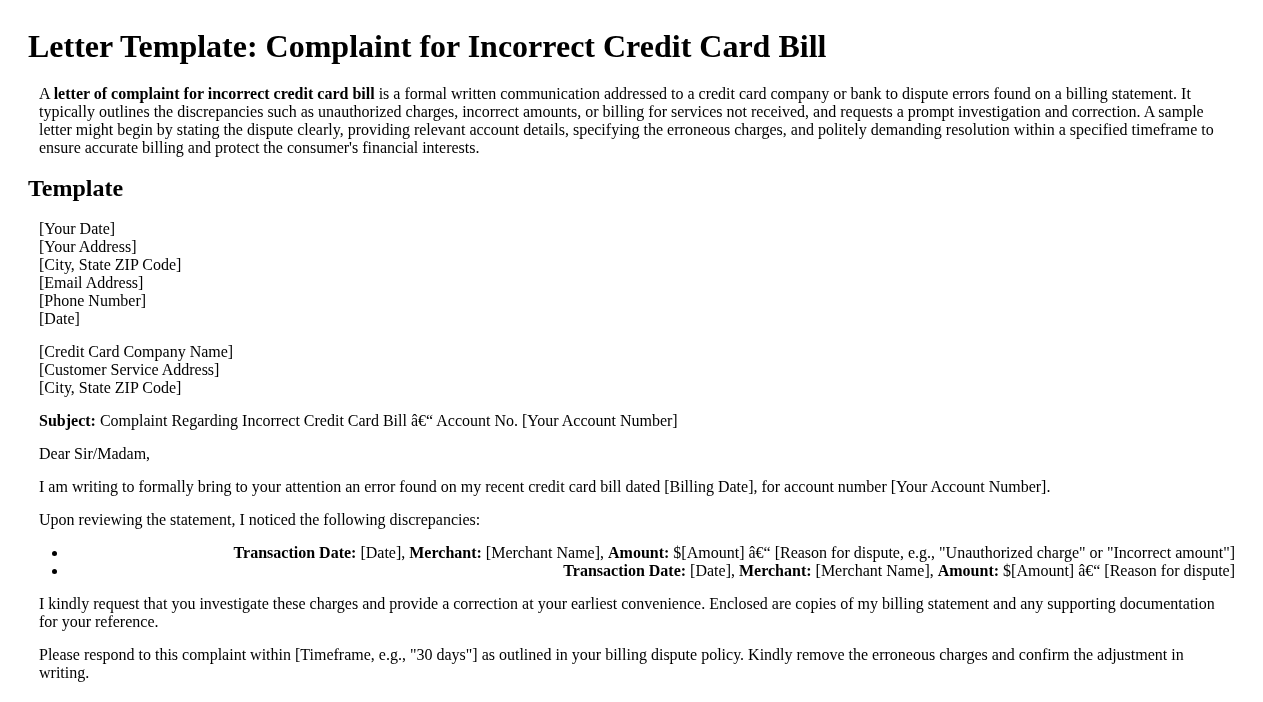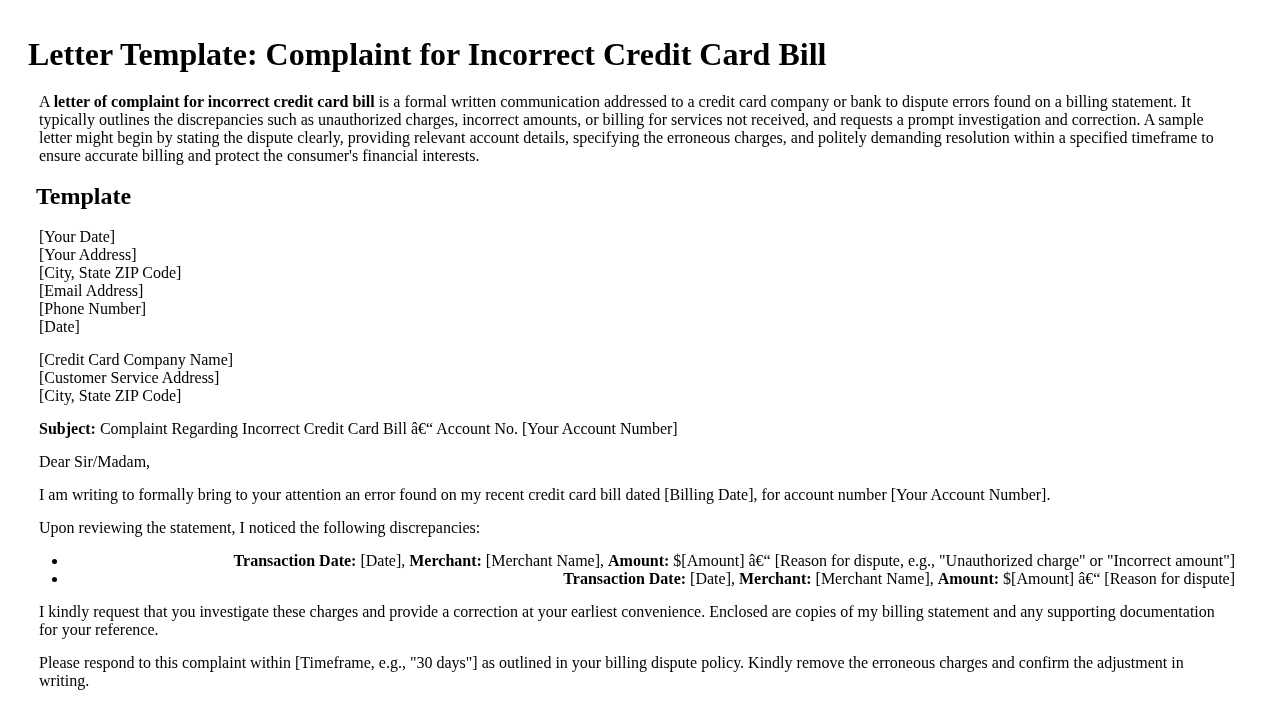--- a/index.html
+++ b/index.html
@@ -12,32 +12,32 @@
     width: 1263px;
     height: 702px;
     overflow: hidden;
     background: #ffffff;
     color: #000000;
     font-family: "Liberation Serif", serif;
     font-size: 16px;
     line-height: normal;
   }
   .page {
-    padding: 16px 28px 0 28px;
+    padding: 8px 28px 0 28px;
   }
   h1 {
     font-size: 32px;
     font-weight: bold;
     margin: 20px 0;
     line-height: 1.15;
   }
   h2 {
     font-size: 24px;
     font-weight: bold;
-    margin: 18px 8px;
+    margin: 18px 0;
     line-height: 1.15;
   }
   p {
     margin: 15px 11px;
   }
   ul {
     margin: 15px 0;
     padding-left: 40px;
     list-style-type: disc;
   }

